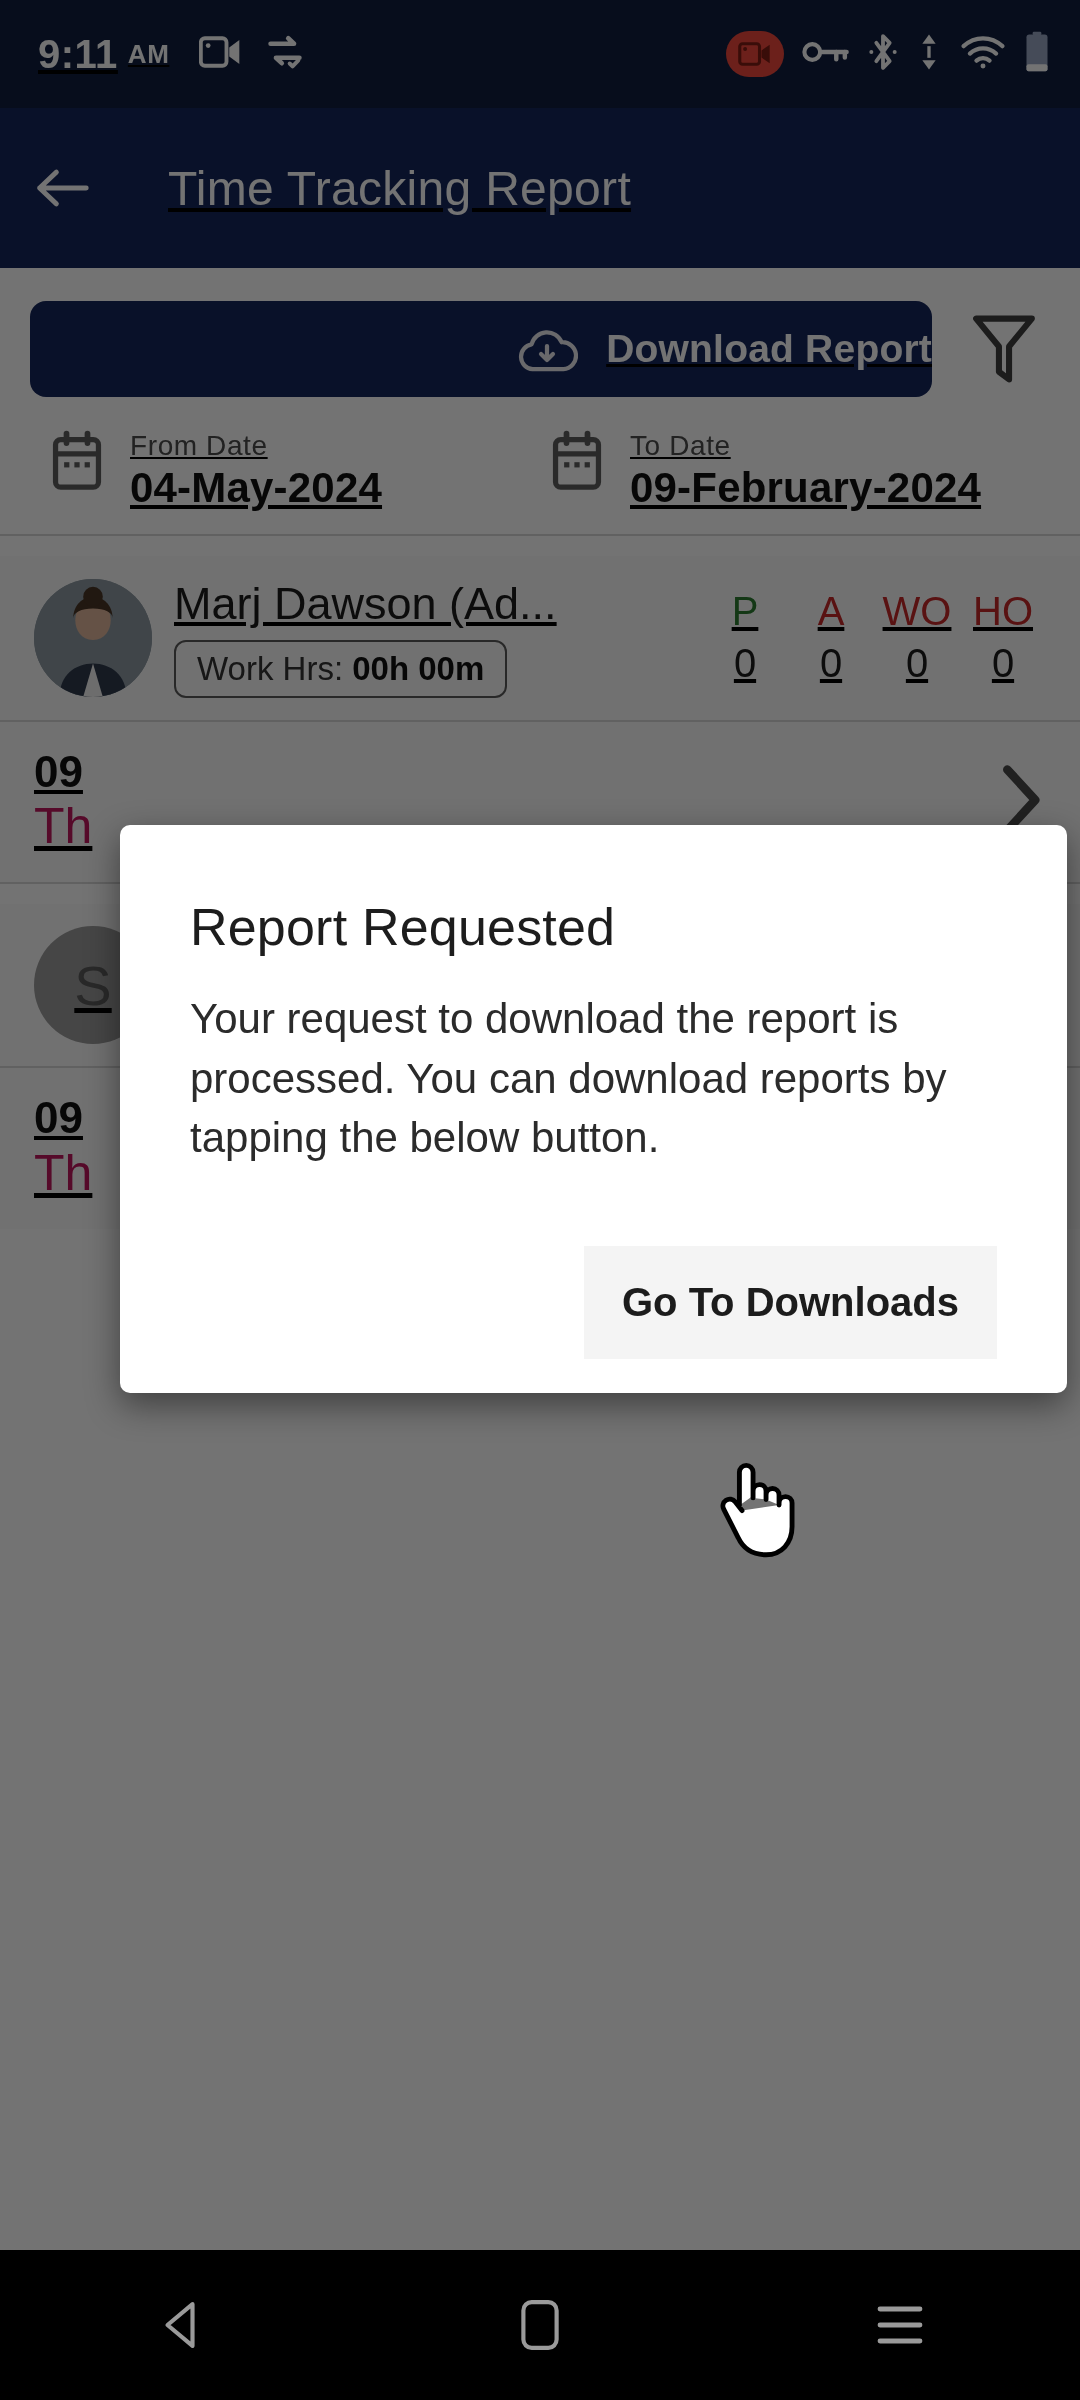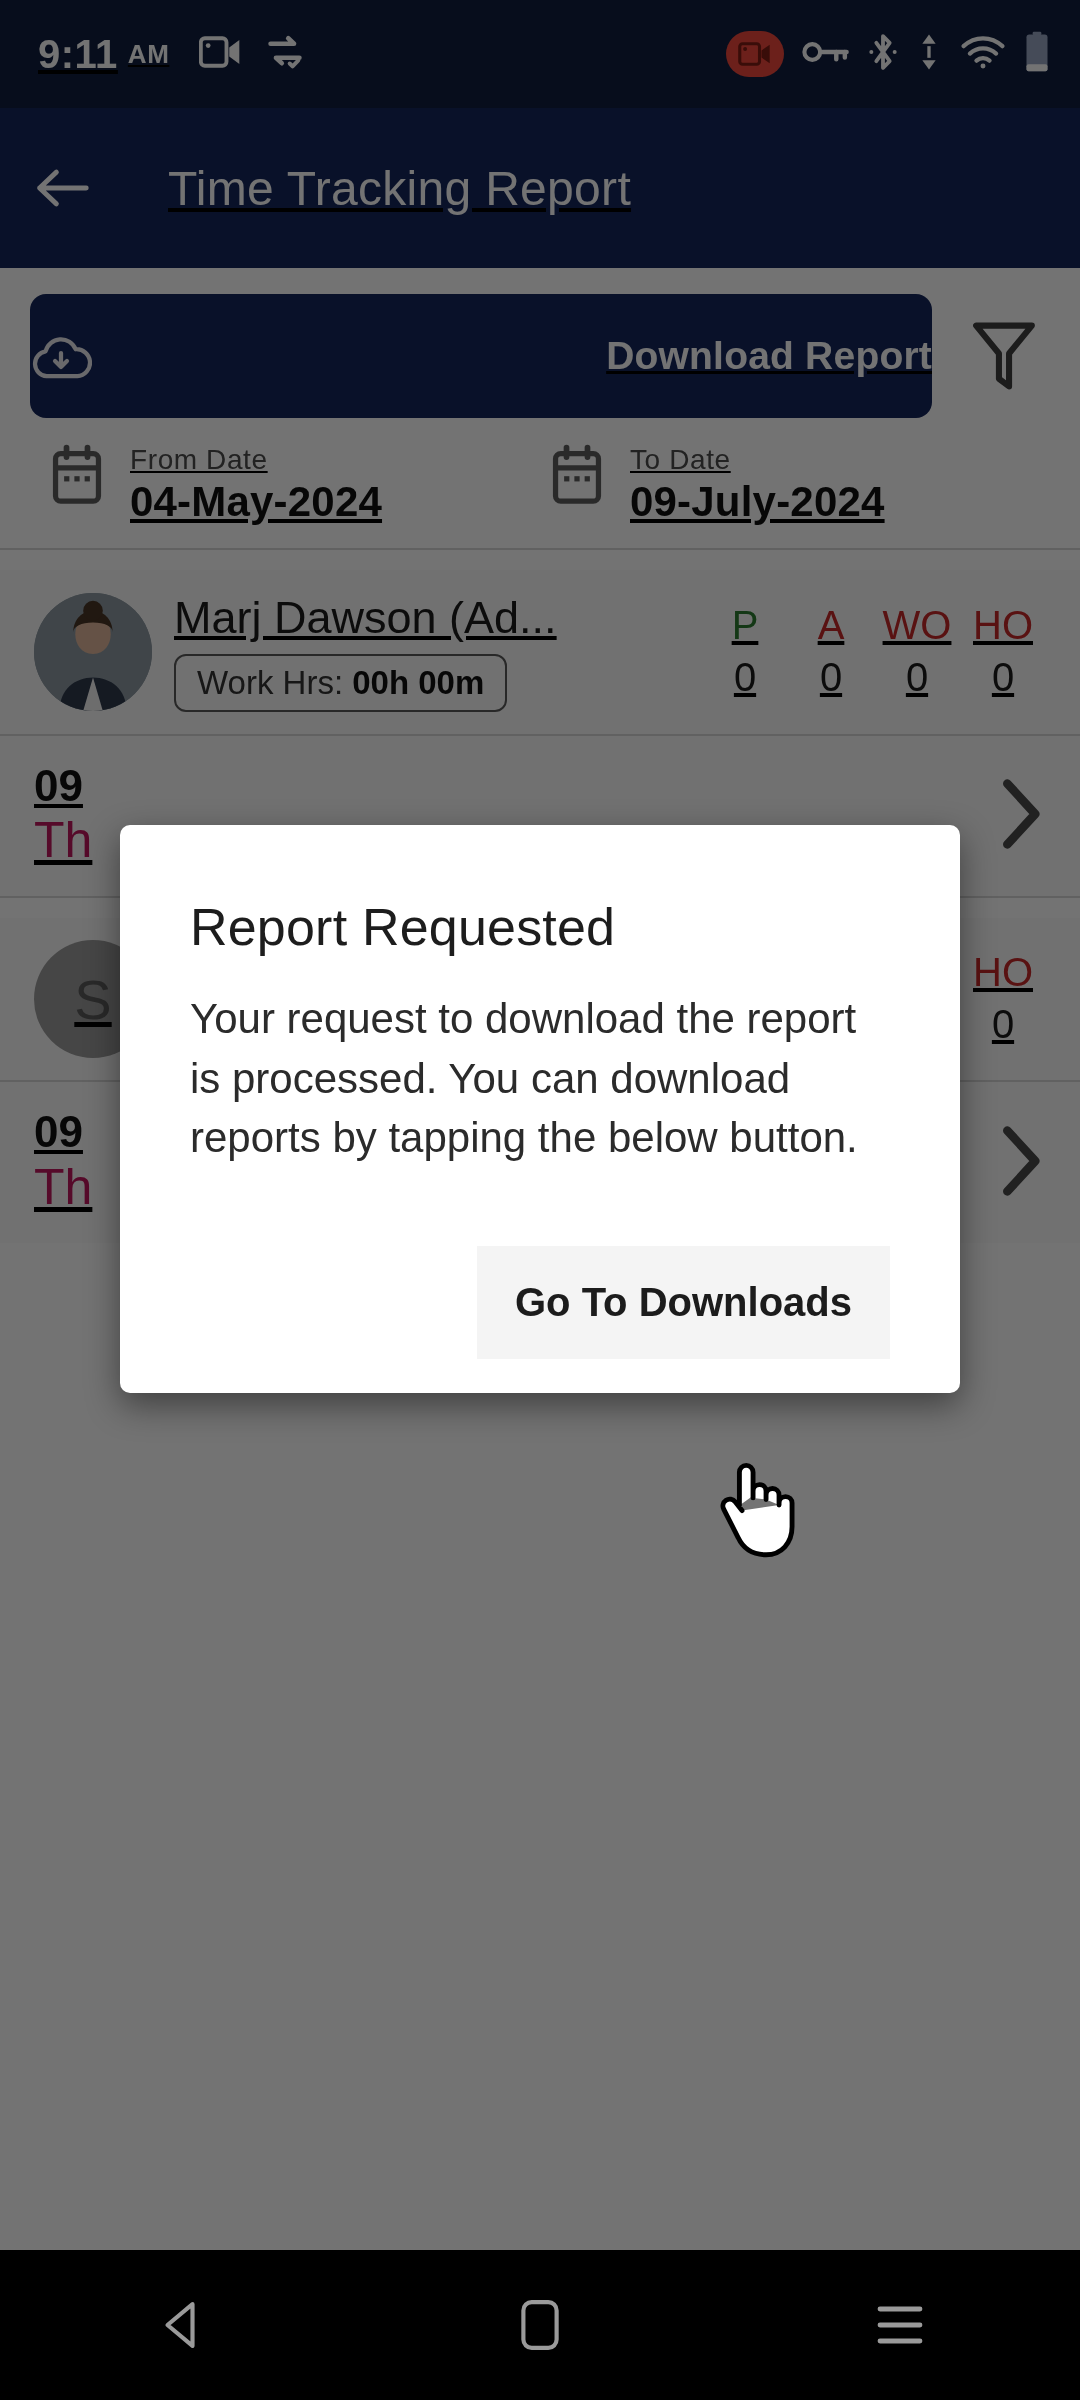--- a/index.html
+++ b/index.html
@@ -31,22 +31,22 @@
   .appbar {
     height:160px; background:#16275c; display:flex; align-items:center;
     padding:0 34px;
   }
   .appbar-title {
     font-size:48px; color:#ffffff; margin-left:78px; letter-spacing:.3px;
   }
 
   .toolbar { display:flex; align-items:center; padding:26px 30px 10px 30px; gap:26px; }
   .dl-btn {
-    flex:1; height:124px; background:#16275c; border-radius:16px;
-    display:flex; align-items:center; justify-content:space-between; gap:28px;
+    flex:1; height:96px; background:#16275c; border-radius:16px;
+    display:flex; align-items:center; justify-content:flex-end; gap:28px;
     border:none; cursor:pointer;
   }
   .dl-btn-label { color:#fff; font-size:39px; font-weight:bold; letter-spacing:.2px; }
   .filter-btn {
     width:92px; height:110px; display:flex; align-items:center; justify-content:center;
     background:transparent; border:none; cursor:pointer;
   }
 
   .daterow { display:flex; padding:16px 30px 22px 50px; }
   .datecell { flex:1; display:flex; align-items:flex-start; gap:26px; }
@@ -89,21 +89,21 @@
   .day-num { font-size:44px; font-weight:bold; color:#111; line-height:1.1; }
   .day-name { font-size:50px; color:#be185d; line-height:1.2; }
   .day-spacer { flex:1; }
   .chev { flex:none; }
 
   
   #scrim { position:absolute; inset:0 0 150px 0; background:rgba(0,0,0,0.55); }
 
   
   #dialog {
-    position:absolute; left:120px; top:825px; width:840px;
+    position:absolute; left:120px; top:825px; width:947px;
     background:#ffffff; border-radius:10px;
     box-shadow:0 12px 34px rgba(0,0,0,0.45);
     padding:72px 70px 34px 70px;
   }
   .dlg-title { font-size:52px; color:#1d1d1d; letter-spacing:.2px; }
   .dlg-body {
     margin-top:32px; font-size:42px; line-height:1.42; color:#2b2b2b;
   }
   .dlg-actions { display:flex; justify-content:flex-end; margin-top:78px; }
   .dlg-btn {
@@ -248,21 +248,21 @@
           <rect x="2" y="4" width="18" height="20" rx="2.2" stroke="#5e5e5e" stroke-width="2.2"></rect>
           <path d="M2 10h18" stroke="#5e5e5e" stroke-width="2.2"></path>
           <path d="M6.6 1.5v4M15.4 1.5v4" stroke="#5e5e5e" stroke-width="2.4" stroke-linecap="round"></path>
           <rect x="5.6" y="13.5" width="2.2" height="2.2" fill="#5e5e5e"></rect>
           <rect x="9.9" y="13.5" width="2.2" height="2.2" fill="#5e5e5e"></rect>
           <rect x="14.2" y="13.5" width="2.2" height="2.2" fill="#5e5e5e"></rect>
         </svg>
       </span>
       <span class="dc-text">
         <span class="dc-label">To Date</span>
-        <span class="dc-value">09-July-2024</span>
+        <span class="dc-value">09-February-2024</span>
       </span>
     </div>
   </div>
 
   <div class="divider"></div>
 
   <div class="emp">
     <div class="avatar">
       <svg width="118" height="118" viewBox="0 0 60 60">
         <rect width="60" height="60" fill="#8e9aa3"></rect>

